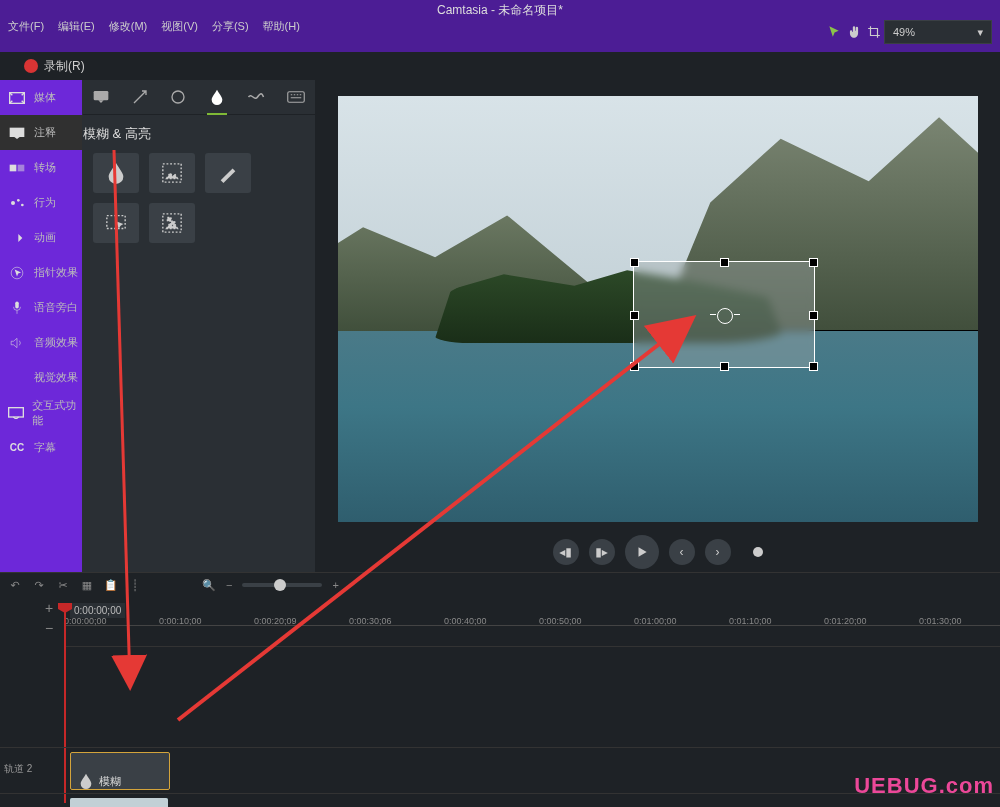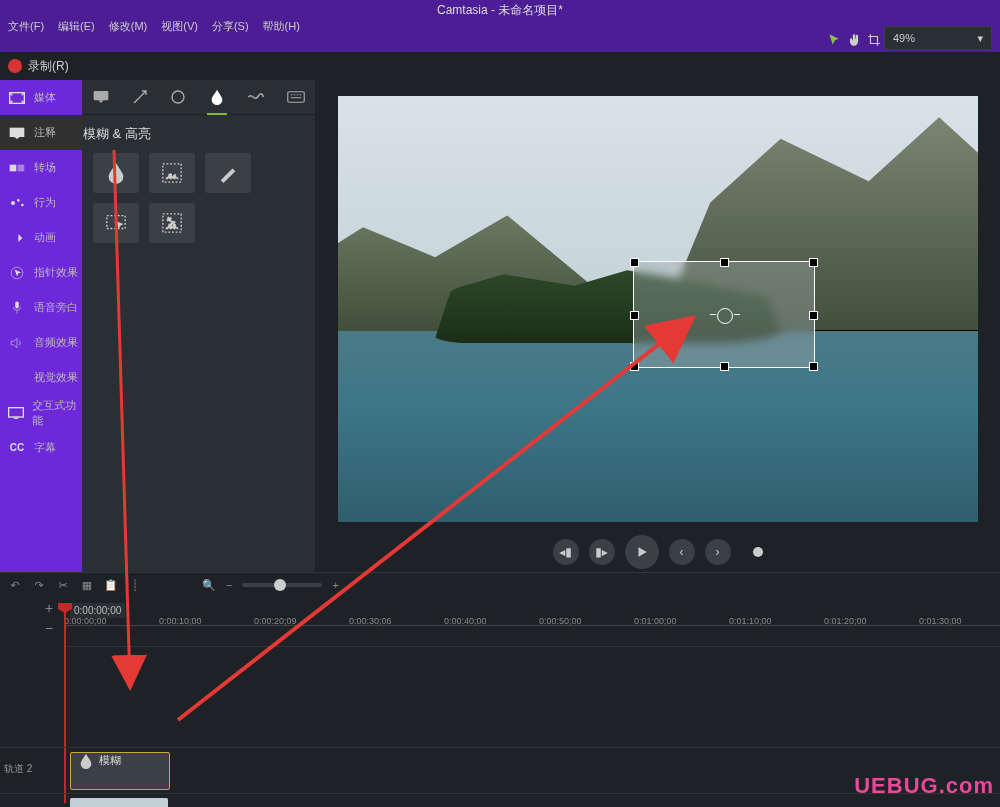--- a/index.html
+++ b/index.html
@@ -1,21 +1,21 @@
 <!DOCTYPE html>
 <html><head>
 <meta charset="utf-8">
 <style>
 html,body{margin:0;padding:0;width:1000px;height:807px;background:#1e2226;font-family:"Microsoft YaHei",Arial,sans-serif;color:#d0d0d0;overflow:hidden;font-size:12px;user-select:none}
 .menubar{display:flex;align-items:center;height:20px;padding:16px 8px;background:#4c1d95;font-size:11px;color:#ccc}
 .menubar .m{margin-right:14px;cursor:default}
-.recrow{display:flex;align-items:center;height:28px;padding:0 8px;background:#1e2226}
+.recrow{display:flex;align-items:center;height:28px;padding:0 24px;background:#1e2226}
 .recdot{width:14px;height:14px;border-radius:50%;background:#d93434;margin-right:6px}
 .title{position:absolute;top:2px;left:50%;transform:translateX(-50%);font-size:12px;color:#ddd}
-.toolbar-r{position:absolute;top:26px;right:8px;display:flex;align-items:flex-end;}
+.toolbar-r{position:absolute;top:20px;right:8px;display:flex;align-items:center;}
 .tbtn{width:20px;height:20px;display:flex;align-items:center;justify-content:center;color:#8bc34a}
 .zoombox{width:90px;height:22px;background:#2a2f34;border:1px solid #3a3f44;display:flex;align-items:center;padding:0 8px;font-size:11px;color:#ccc;justify-content:space-between}
 .main{display:flex;height:492px}
 .sidecol{width:82px;background:#6d28d9;border-right:1px solid #2a2f34}
 .sitem{height:35px;display:flex;align-items:center;padding-left:8px;gap:8px;font-size:11px;color:#bbb;cursor:pointer}
 .sitem.active{background:#303030}
 .sicon{width:18px;height:14px;display:flex;align-items:center;justify-content:center;color:#ddd}
 .panel{width:232px;background:#2a2f34}
 .tabrow{display:flex;align-items:center;height:34px;padding:0 10px;gap:22px;border-bottom:1px solid #1e2226}
 .tabic{width:20px;height:20px;display:flex;align-items:center;justify-content:center;color:#aaa;position:relative}
@@ -48,21 +48,21 @@
 .zslider{width:80px;height:4px;background:#3a4046;border-radius:2px;position:relative}
 .zslider .knob{position:absolute;top:-4px;left:40%;width:12px;height:12px;border-radius:50%;background:#ccc}
 .timeline{background:#1e2226;height:223px;position:relative}
 .ruler{position:absolute;top:28px;left:64px;right:0;height:20px;border-top:1px solid #444;border-bottom:1px solid #333;font-size:9px;color:#888}
 .rtick{position:absolute;top:-10px;font-size:9px}
 .tc{position:absolute;top:6px;left:70px;font-size:10px;color:#bbb;background:#2a2f34;padding:2px 4px}
 .playhead{position:absolute;top:6px;left:64px;width:2px;height:200px;background:#c62828}
 .playhead::before{content:"";position:absolute;top:0;left:-6px;width:14px;height:10px;background:#c62828;clip-path:polygon(0 0,100% 0,100% 60%,50% 100%,0 60%)}
 .track{position:absolute;left:0;right:0;height:45px;border-top:1px solid #333}
 .track .lbl{position:absolute;left:4px;top:14px;font-size:10px;color:#999}
-.clip{position:absolute;top:4px;height:36px;border-radius:2px;display:flex;align-items:flex-start;gap:6px;padding:0 8px;font-size:11px}
+.clip{position:absolute;top:4px;height:36px;border-radius:2px;display:flex;align-items:flex-end;gap:6px;padding:0 8px;font-size:11px}
 .clip-blur{left:70px;width:82px;background:#3a4046;border:1px solid #d4a43b;color:#ddd}
 .clip-vid{left:70px;width:82px;top:4px;background:#3d7686;overflow:hidden}
 .addtrk{position:absolute;top:2px;left:40px;width:18px;height:18px;display:flex;align-items:center;justify-content:center;color:#888;font-size:14px}
 .arrow{position:absolute;pointer-events:none}
 .wm{position:absolute;bottom:8px;right:6px;font-size:22px;font-weight:bold;color:#ec4899;letter-spacing:1px}
 </style>
 </head>
 <body>
 
 <div class="title">Camtasia - 未命名项目*</div>

